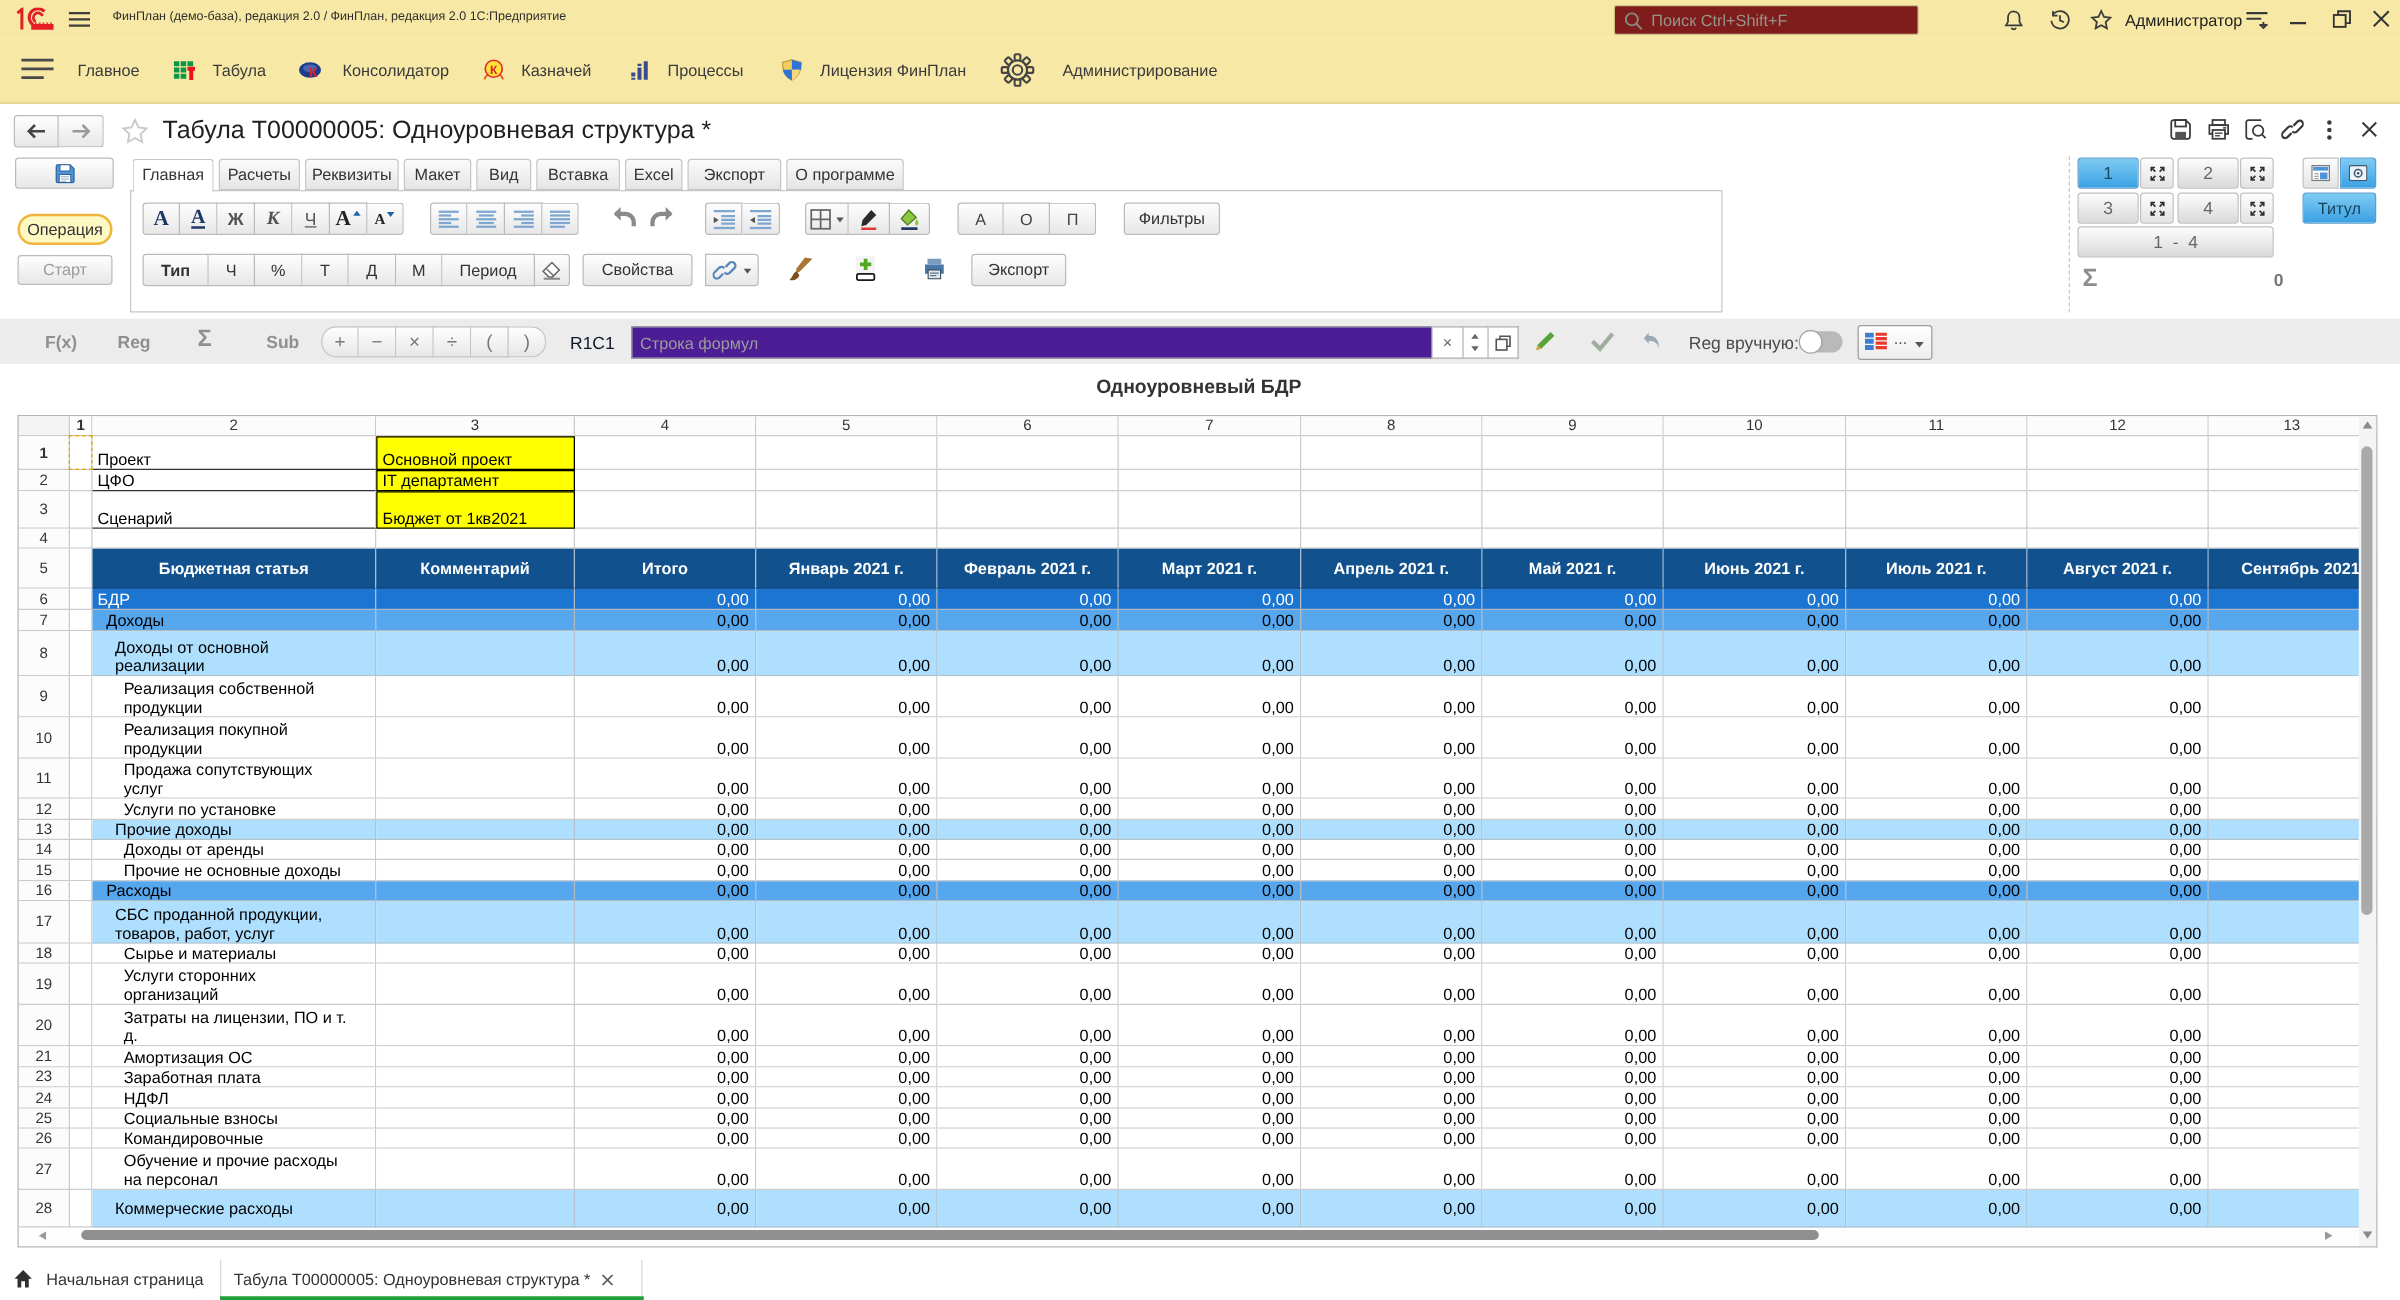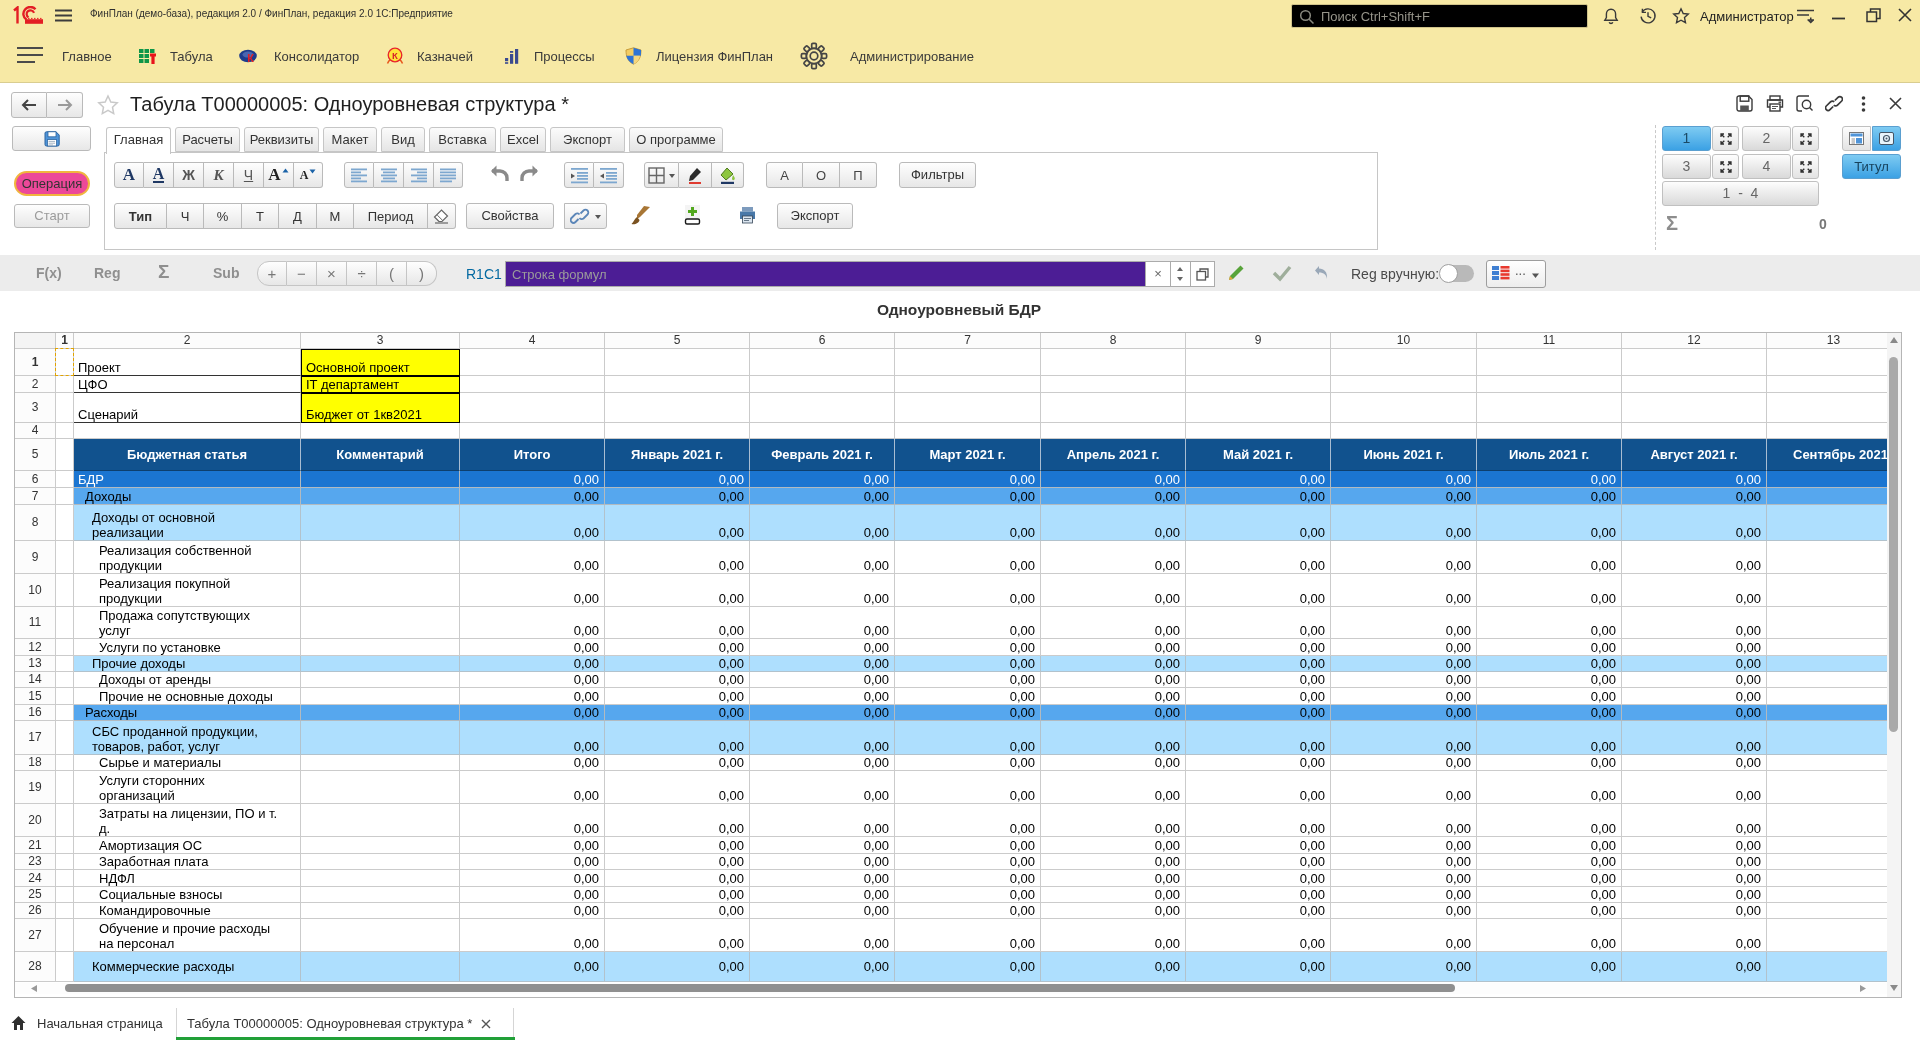--- a/index.html
+++ b/index.html
@@ -62,21 +62,21 @@
       <path d="M22.5 3.2 A7 7 0 1 0 13.5 13.8" stroke-width="2.4"></path>
       <path d="M21 6.8 A3.8 3.8 0 1 0 15.5 11.4" stroke-width="2.2"></path>
     </g>
     <rect x="12" y="13.2" width="18" height="4.6" fill="#e31e24"></rect>
     <path d="M12 12.4 H30" stroke="#e31e24" stroke-width="1" stroke-dasharray="1.5 1.5"></path>
   </svg>
 <svg class="abs" style="left:55px;top:9px" width="17" height="13" viewBox="0 0 17 13">
     <path d="M0 1.5 H17 M0 6.5 H17 M0 11.5 H17" stroke="#3c3c3c" stroke-width="1.8"></path>
   </svg>
 <div class="abs" style="left:90px;top:8px;font-size:10px;color:#2e2e2e">ФинПлан (демо-база), редакция 2.0 / ФинПлан, редакция 2.0 1С:Предприятие</div>
-<div class="abs" style="left:1291px;top:4px;width:297px;height:24px;background:#000000;border:1px solid #d0c38a;border-radius:2px">
+<div class="abs" style="left:1291px;top:4px;width:244px;height:24px;background:#7f1d1d;border:1px solid #d0c38a;border-radius:2px">
     <svg class="abs" style="left:7px;top:4px" width="16" height="16" viewBox="0 0 16 16">
       <circle cx="6.5" cy="6.5" r="4.8" stroke="#8a8a80" stroke-width="1.5" fill="none"></circle>
       <path d="M10.2 10.2 L14.5 14.5" stroke="#8a8a80" stroke-width="1.5"></path>
     </svg>
     <div class="abs" style="left:29px;top:4px;font-size:13px;color:#96948a">Поиск Ctrl+Shift+F</div>
   </div>
 <svg class="abs" style="left:1602px;top:7px" width="18" height="18" viewBox="0 0 18 18">
     <path class="icb" d="M9 2.2 C12 2.2 13.6 4.5 13.6 7 L13.6 10.5 L15.2 13.2 L2.8 13.2 L4.4 10.5 L4.4 7 C4.4 4.5 6 2.2 9 2.2 Z"></path>
     <path class="icb" d="M7.2 15.2 A1.9 1.9 0 0 0 10.8 15.2"></path>
   </svg>
@@ -210,21 +210,21 @@
     <path d="M1 1 L12 12 M12 1 L1 12" stroke="#3a3a3a" stroke-width="1.6"></path>
   </svg>
 <div class="btn" style="left:12px;top:126px;width:79px;height:25px">
     <svg style="margin:4px auto 0" width="16" height="16" viewBox="0 0 16 16">
       <path d="M1 2 A1.5 1.5 0 0 1 2.5 0.8 L12 0.8 L15.2 4 L15.2 13.5 A1.5 1.5 0 0 1 13.7 15 L2.5 15 A1.5 1.5 0 0 1 1 13.5 Z" fill="#4f94d8" stroke="#2c64a0" stroke-width="1"></path>
       <rect x="4" y="0.8" width="8" height="5" fill="#fff" stroke="#2c64a0" stroke-width="0.8"></rect>
       <rect x="3.4" y="8.6" width="9.2" height="6.4" fill="#fff" stroke="#2c64a0" stroke-width="0.8"></rect>
       <path d="M4.6 10.4 H11 M4.6 12.2 H11 M4.6 14 H9" stroke="#9ab" stroke-width="0.9"></path>
     </svg>
   </div>
-<div class="abs" style="left:14px;top:171px;width:76px;height:25px;border:2px solid #f0b53e;border-radius:13px;background:#ec4899;text-align:center;line-height:21px;font-size:13px;color:#333">Операция</div>
+<div class="abs" style="left:14px;top:171px;width:76px;height:25px;border:2px solid #f0b53e;border-radius:13px;background:#fef9c3;text-align:center;line-height:21px;font-size:13px;color:#333">Операция</div>
 <div class="btn" style="left:14px;top:204px;width:76px;height:24px;line-height:22px;color:#9b9b9b">Старт</div>
 <div class="tab active" style="left:106px;width:65px">Главная</div>
 <div class="tab" style="left:175px;width:65px">Расчеты</div>
 <div class="tab" style="left:244px;width:75px">Реквизиты</div>
 <div class="tab" style="left:323px;width:54px">Макет</div>
 <div class="tab" style="left:381px;width:44px">Вид</div>
 <div class="tab" style="left:429px;width:67px">Вставка</div>
 <div class="tab" style="left:500px;width:46px">Excel</div>
 <div class="tab" style="left:550px;width:75px">Экспорт</div>
 <div class="tab" style="left:629px;width:94px">О программе</div>
@@ -478,21 +478,21 @@
 <div class="flabel" style="left:158px;top:261px;font-size:19px">Σ</div>
 <div class="flabel" style="left:213px;top:265px">Sub</div>
 <div class="grp" style="left:257px;top:261px;height:25px;border-radius:12px">
     <div class="b" style="width:30px;font-size:15px;color:#777;border-color:#c5c5c5;border-radius:12px 0 0 12px;">+</div>
     <div class="b" style="width:30px;font-size:15px;color:#777;border-color:#c5c5c5;">−</div>
     <div class="b" style="width:30px;font-size:15px;color:#777;border-color:#c5c5c5;">×</div>
     <div class="b" style="width:30px;font-size:15px;color:#777;border-color:#c5c5c5;">÷</div>
     <div class="b" style="width:30px;font-size:15px;color:#777;border-color:#c5c5c5;">(</div>
     <div class="b" style="width:30px;font-size:15px;color:#777;border-color:#c5c5c5;border-radius:0 12px 12px 0;">)</div>
   </div>
-<div class="abs" style="left:466px;top:266px;font-size:14px;color:#0369a1">R1C1</div>
+<div class="abs" style="left:456px;top:266px;font-size:14px;color:#0f172a">R1C1</div>
 <div class="abs" style="left:505px;top:261px;width:641px;height:26px;background:#4c1d95;border:1px solid #ababab">
     <span style="position:absolute;left:6px;top:5px;font-size:13px;color:#9b9b9b">Строка формул</span>
   </div>
 <div class="abs" style="left:1146px;top:261px;width:25px;height:26px;background:#fff;border:1px solid #ababab;border-left:none;text-align:center;line-height:24px;font-size:13px;color:#666">×</div>
 <div class="abs" style="left:1171px;top:261px;width:20px;height:26px;background:#fff;border:1px solid #ababab;border-left:none">
     <svg width="18" height="24" viewBox="0 0 18 24">
       <path d="M9 5 L12 9 H6 Z M9 19 L6 15 H12 Z" fill="#666"></path>
     </svg>
   </div>
 <div class="abs" style="left:1191px;top:261px;width:24px;height:26px;background:#fff;border:1px solid #ababab;border-left:none;display:flex;align-items:center;justify-content:center">

